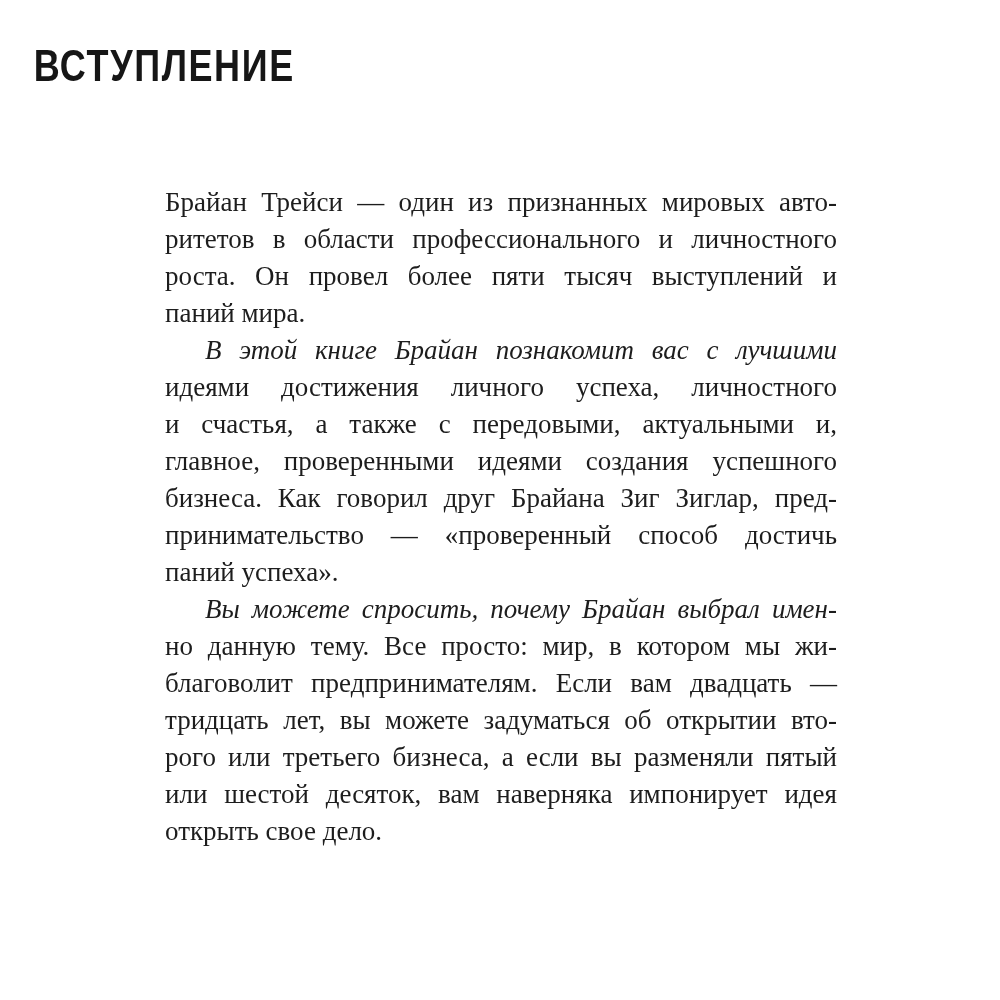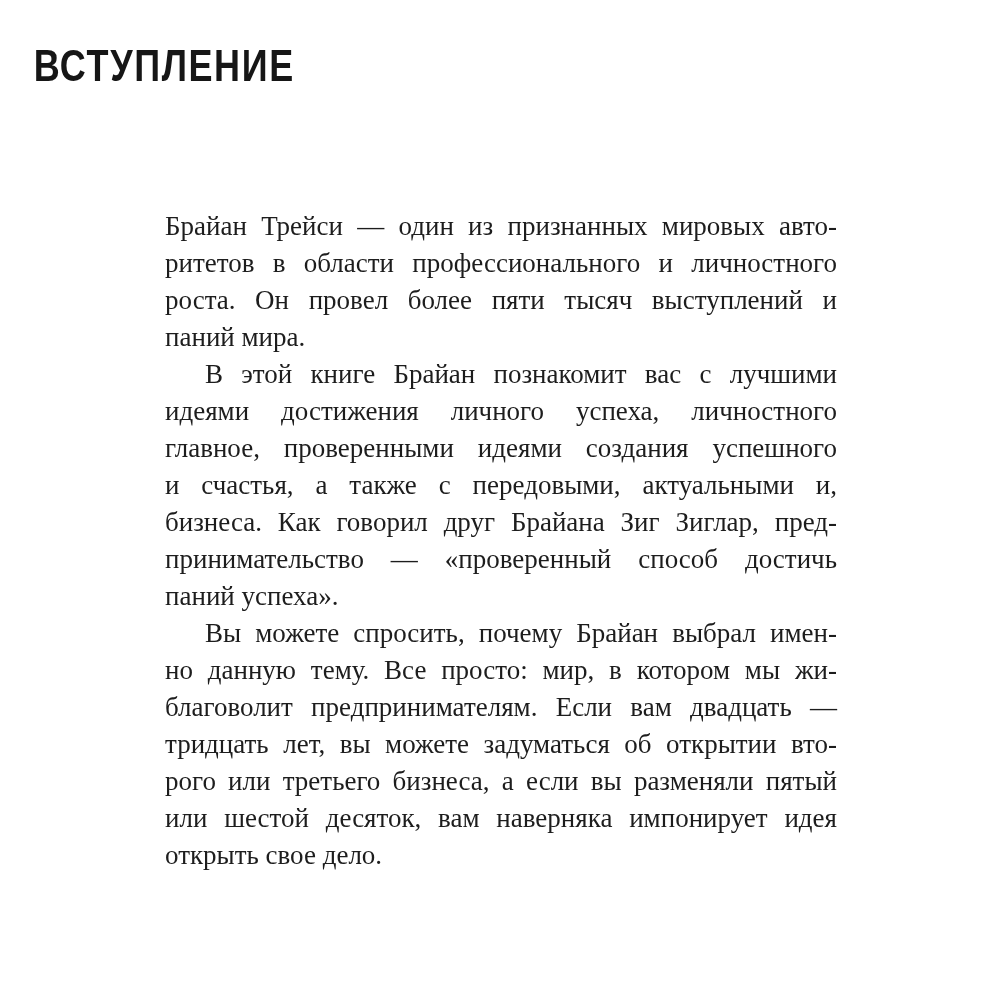--- a/index.html
+++ b/index.html
@@ -36,53 +36,53 @@
     color: #161616;
   }
   .text-block {
     position: absolute;
     left: 165px;
     top: 184px;
     width: 672px;
     font-size: 27px;
     line-height: 37px;
     color: #1d1d1d;
-    margin-top: 24px;
   }
   .line {
     text-align: justify;
     text-align-last: justify;
     height: 37px;
     overflow: visible;
   }
   .line.last {
     text-align-last: left;
   }
   .line.indent {
     text-indent: 40px;
+    font-style: italic;
   }
   .italic {
   }
 </style>
 </head>
 <body>
 
 <div class="page">
   <h1 class="title">
     <span class="title-inner">ВСТУПЛЕНИЕ</span>
   </h1>
   <div class="text-block" id="text-block">
       <div class="line"><span>Брайан Трейси — один из признанных мировых авто-</span></div>
       <div class="line"><span>ритетов в области профессионального и личностного</span></div>
       <div class="line"><span>роста. Он провел более пяти тысяч выступлений и</span></div>
       <div class="line last"><span>паний мира.</span></div>
       <div class="line indent"><span>В этой книге Брайан познакомит вас с лучшими</span></div>
       <div class="line"><span>идеями достижения личного успеха, личностного</span></div>
+      <div class="line"><span>и счастья, а также с передовыми, актуальными и,</span></div>
       <div class="line"><span>главное, проверенными идеями создания успешного</span></div>
-      <div class="line"><span>и счастья, а также с передовыми, актуальными и,</span></div>
       <div class="line"><span>бизнеса. Как говорил друг Брайана Зиг Зиглар, </span><span class="italic">пред-</span></div>
       <div class="line"><span class="italic">принимательство</span><span> — «проверенный способ достичь</span></div>
       <div class="line last"><span>паний успеха».</span></div>
       <div class="line indent"><span>Вы можете спросить, почему Брайан выбрал имен-</span></div>
       <div class="line"><span>но данную тему. Все просто: мир, в котором мы жи-</span></div>
       <div class="line"><span>благоволит предпринимателям. Если вам двадцать —</span></div>
       <div class="line"><span>тридцать лет, вы можете задуматься об открытии вто-</span></div>
       <div class="line"><span>рого или третьего бизнеса, а если вы разменяли пятый</span></div>
       <div class="line"><span>или шестой десяток, вам наверняка импонирует идея</span></div>
       <div class="line last"><span>открыть свое дело.</span></div>

